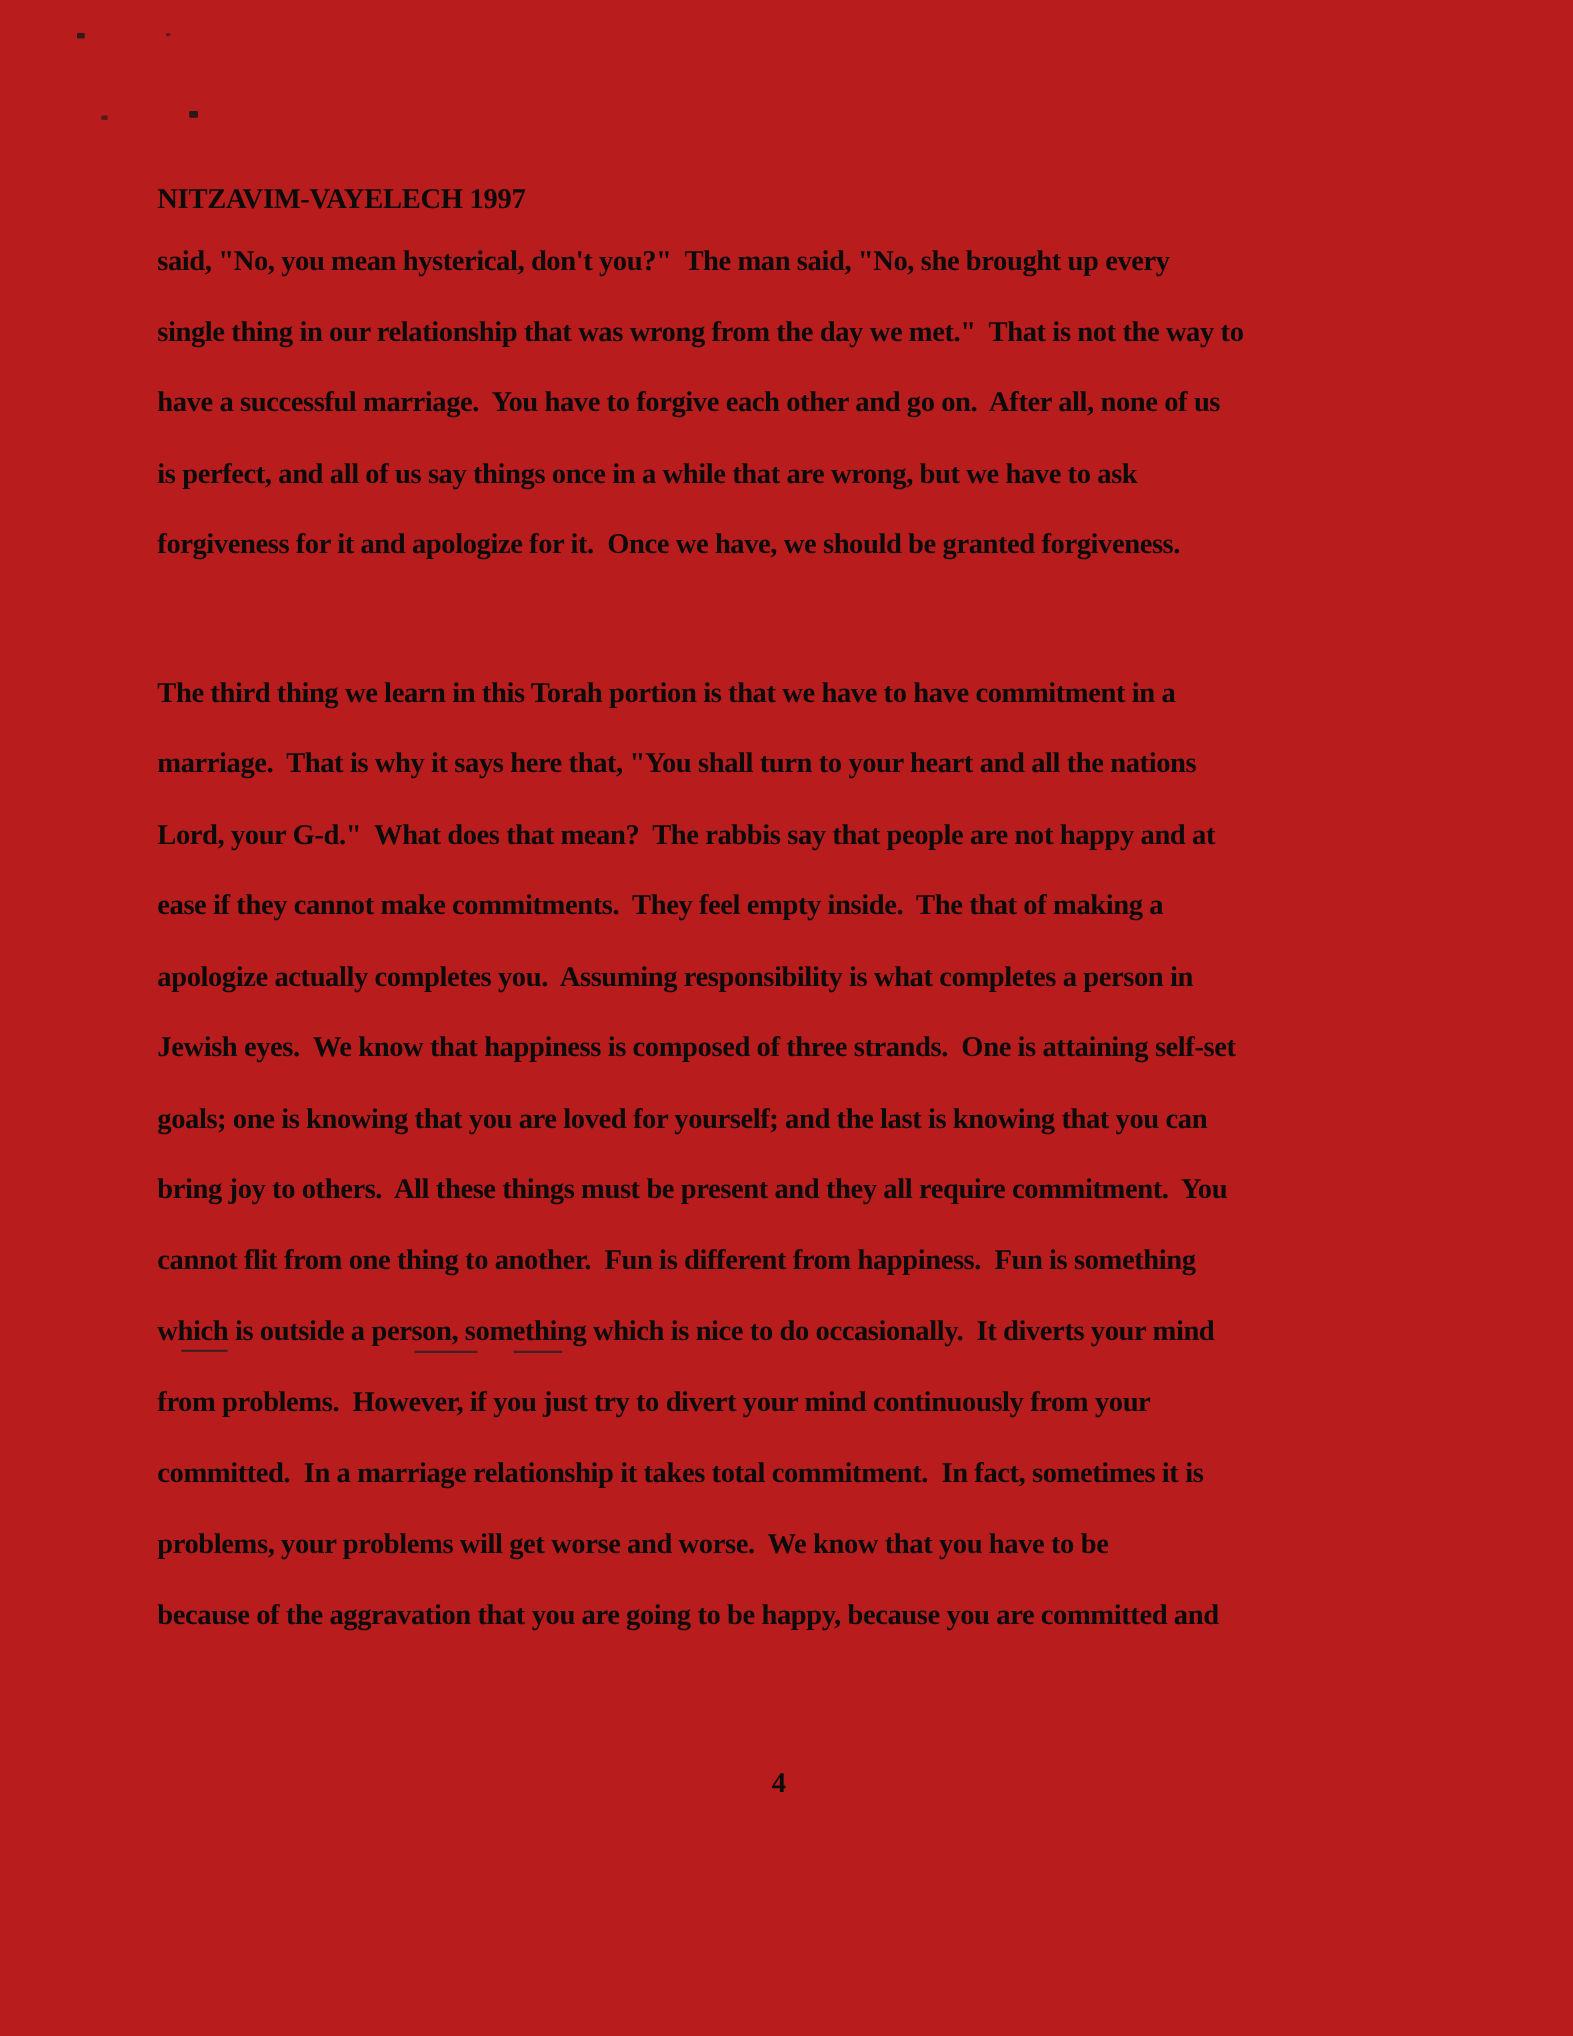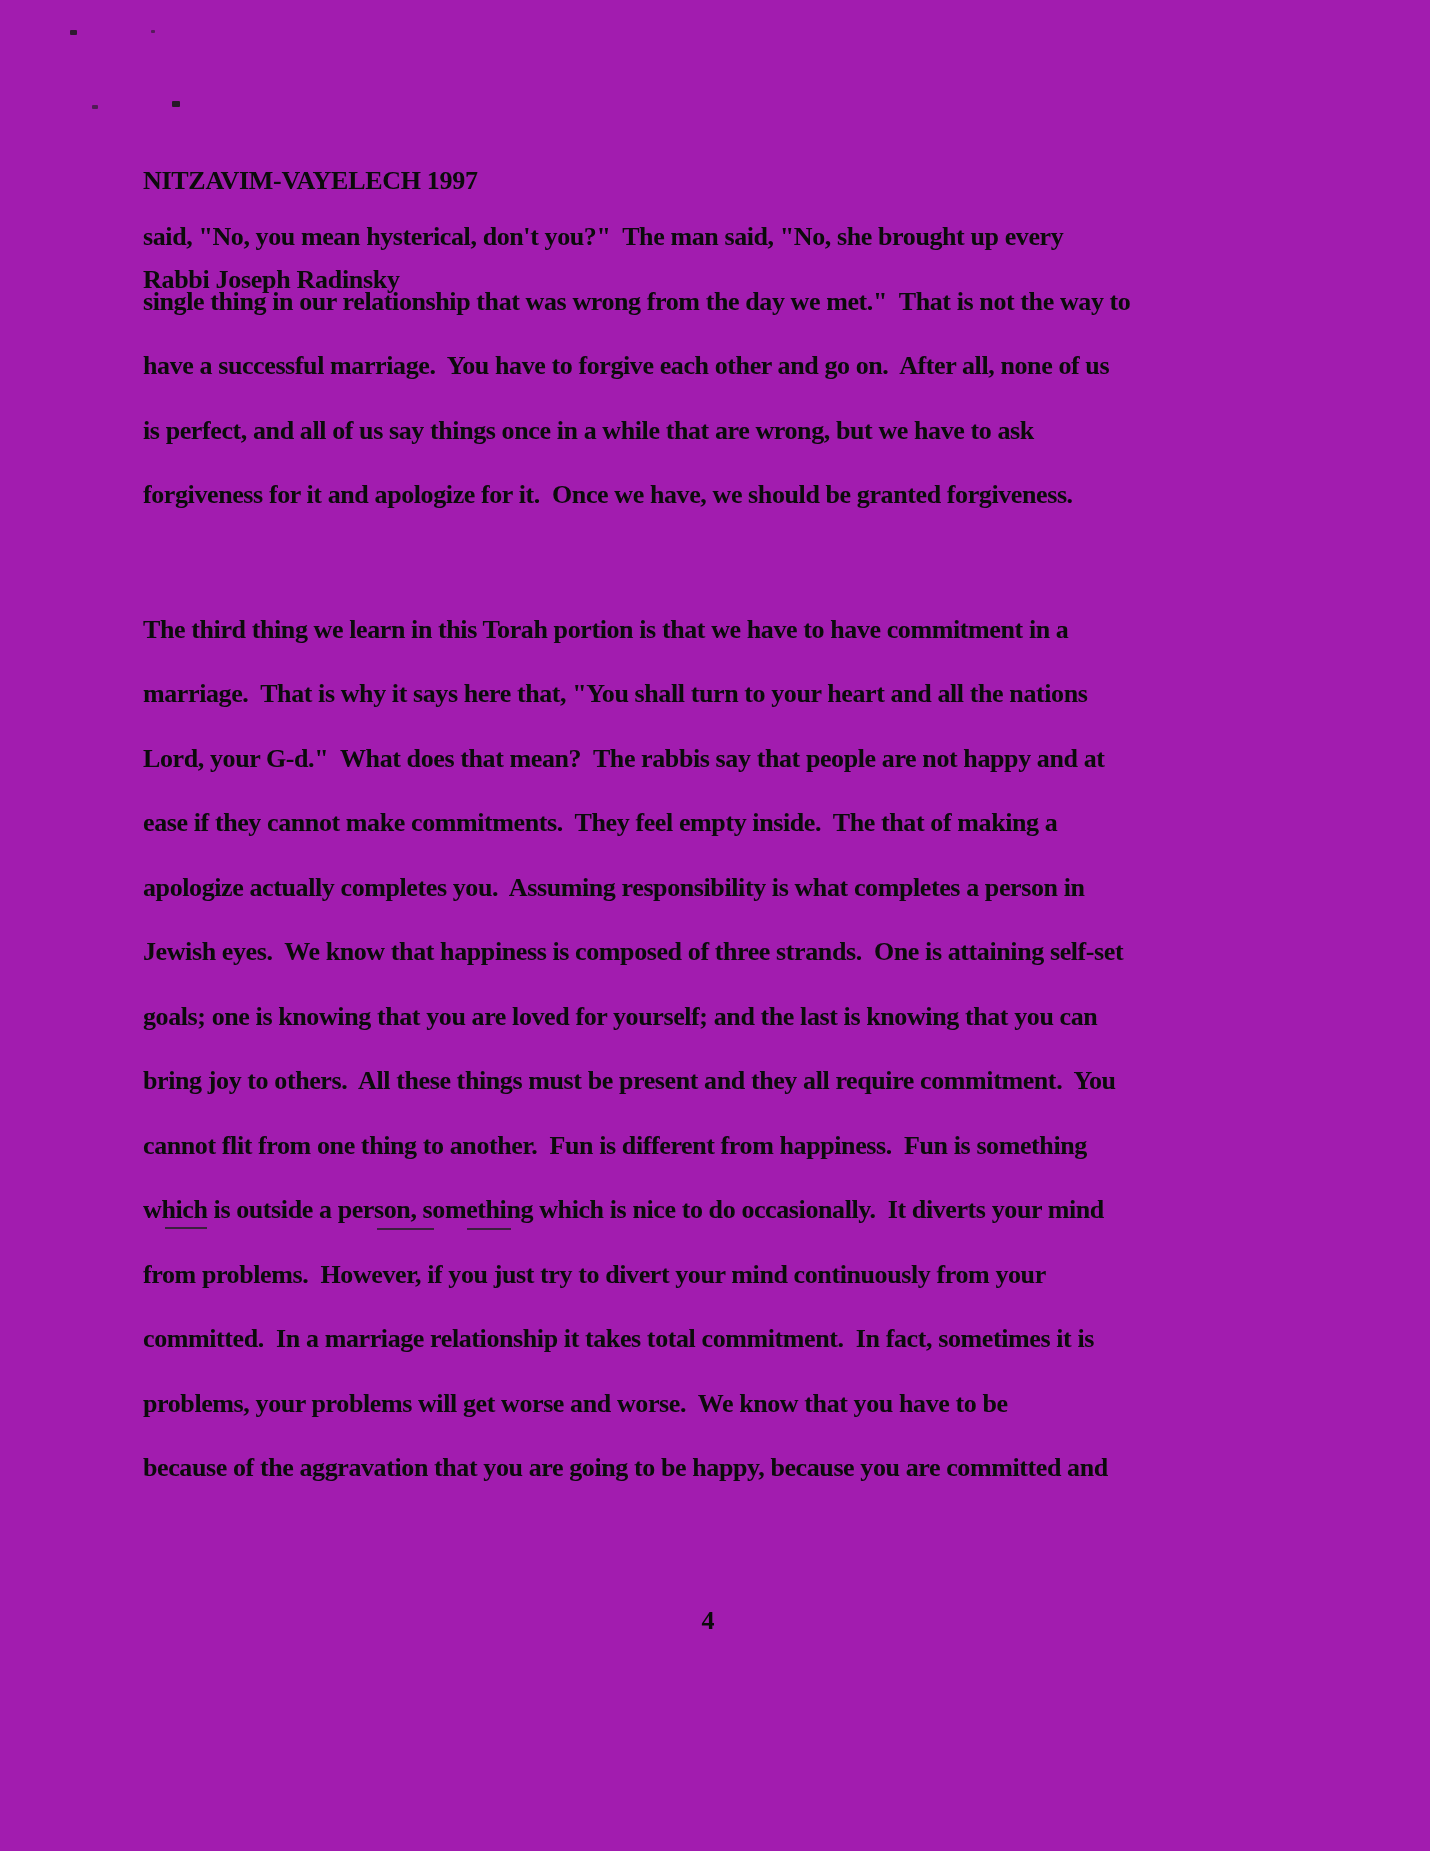--- a/index.html
+++ b/index.html
@@ -4,21 +4,21 @@
 <style>
   html, body {
     margin: 0;
     padding: 0;
     background: #ffffff;
   }
   .page {
     position: relative;
     width: 1430px;
     height: 1851px;
-    background: #a21caf;
+    background: #b91c1c;
     overflow: hidden;
     font-family: "Liberation Serif", "DejaVu Serif", serif;
     color: #0b0b0b;
   }
   .header {
     position: absolute;
     left: 143px;
     top: 98px;
     font-size: 26px;
     font-weight: bold;
@@ -76,21 +76,20 @@
 
 <div class="page">
 
   <div class="speck s1"></div>
   <div class="speck s2"></div>
   <div class="speck s3"></div>
   <div class="speck s4"></div>
 
   <div class="header">
     <div>NITZAVIM-VAYELECH 1997</div>
-    <div>Rabbi Joseph Radinsky</div>
   </div>
 
   <div class="body-text">
     <div class="paragraph">
       <div class="line">said, "No, you mean hysterical, don't you?"  The man said, "No, she brought up every</div>
       <div class="line">single thing in our relationship that was wrong from the day we met."  That is not the way to</div>
       <div class="line">have a successful marriage.  You have to forgive each other and go on.  After all, none of us</div>
       <div class="line">is perfect, and all of us say things once in a while that are wrong, but we have to ask</div>
       <div class="line">forgiveness for it and apologize for it.  Once we have, we should be granted forgiveness.</div>
     </div>

